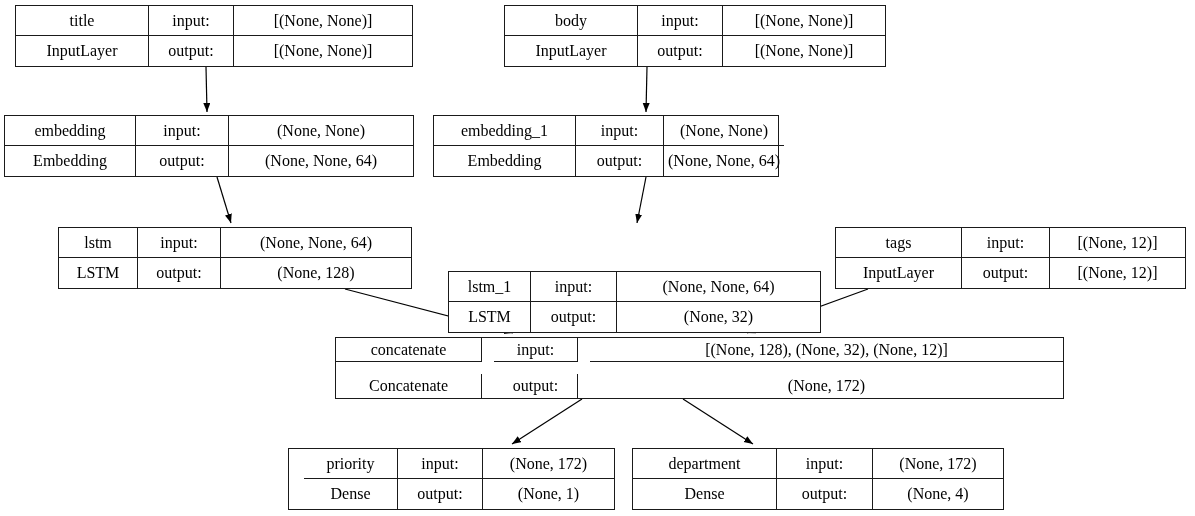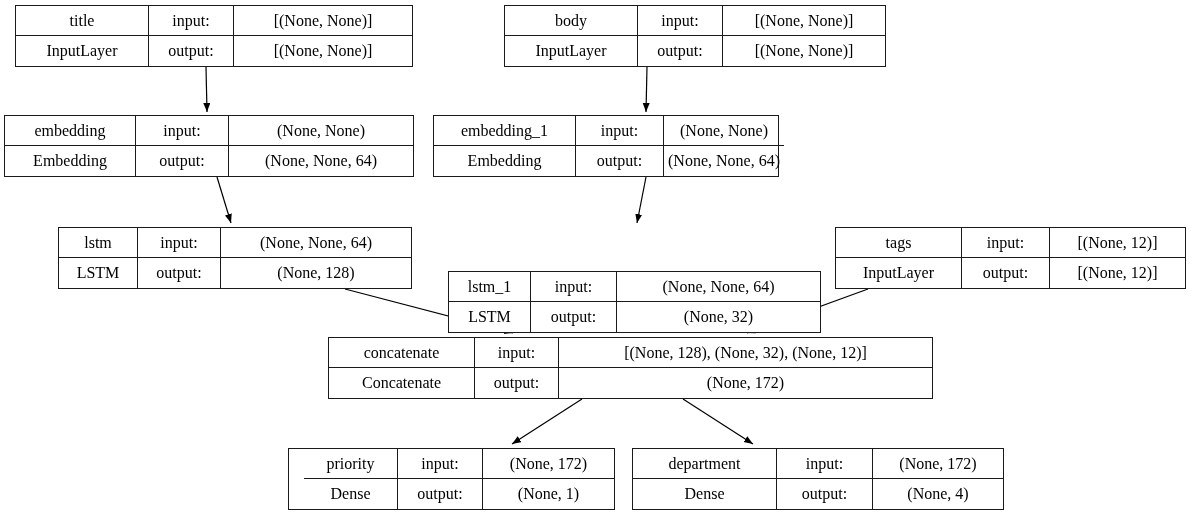--- a/index.html
+++ b/index.html
@@ -120,21 +120,21 @@
 
   <div class="node" style="left:835px; top:227px; width:351px; grid-template-columns:126px 88px 1fr;">
     <div class="cell top">tags</div>
     <div class="cell top">input:</div>
     <div class="cell top last">[(None, 12)]</div>
     <div class="cell">InputLayer</div>
     <div class="cell">output:</div>
     <div class="cell last">[(None, 12)]</div>
   </div>
 
-  <div class="node" style="left:328px; top:337px; width:605px; grid-template-columns:146px 84px 1fr;">
+  <div class="node" style="left:335px; top:337px; width:729px; grid-template-columns:146px 84px 1fr;gap:12px;">
     <div class="cell top">concatenate</div>
     <div class="cell top">input:</div>
     <div class="cell top last">[(None, 128), (None, 32), (None, 12)]</div>
     <div class="cell">Concatenate</div>
     <div class="cell">output:</div>
     <div class="cell last">(None, 172)</div>
   </div>
 
   <div class="node" style="left:288px; top:448px; width:327px; grid-template-columns:94px 85px 1fr;padding-left:15px;">
     <div class="cell top">priority</div>

